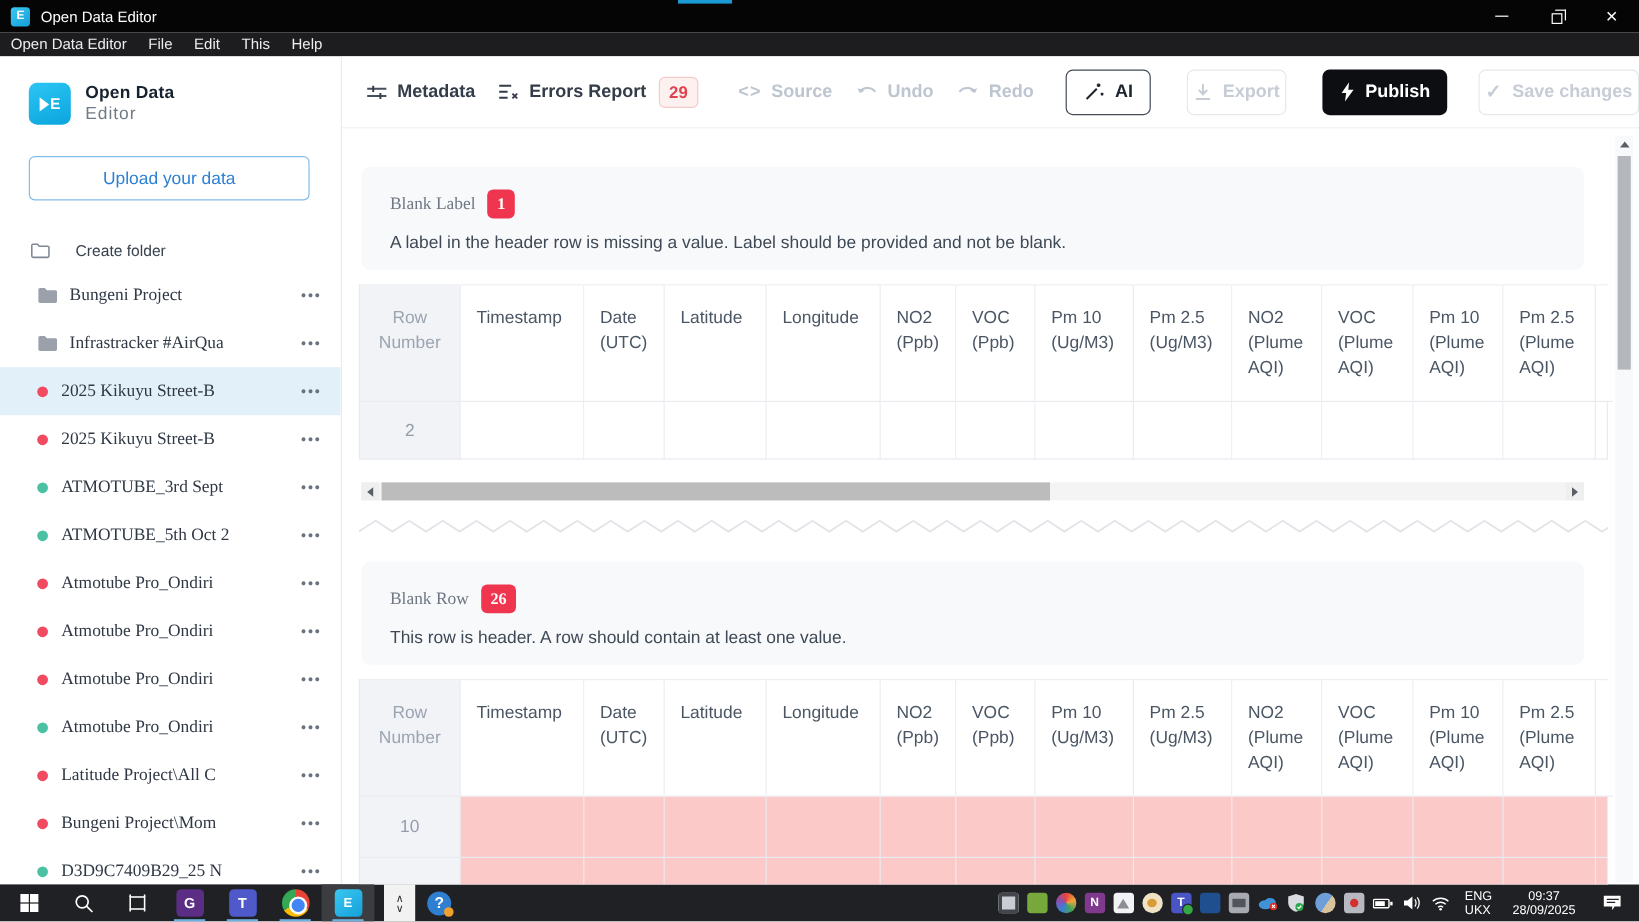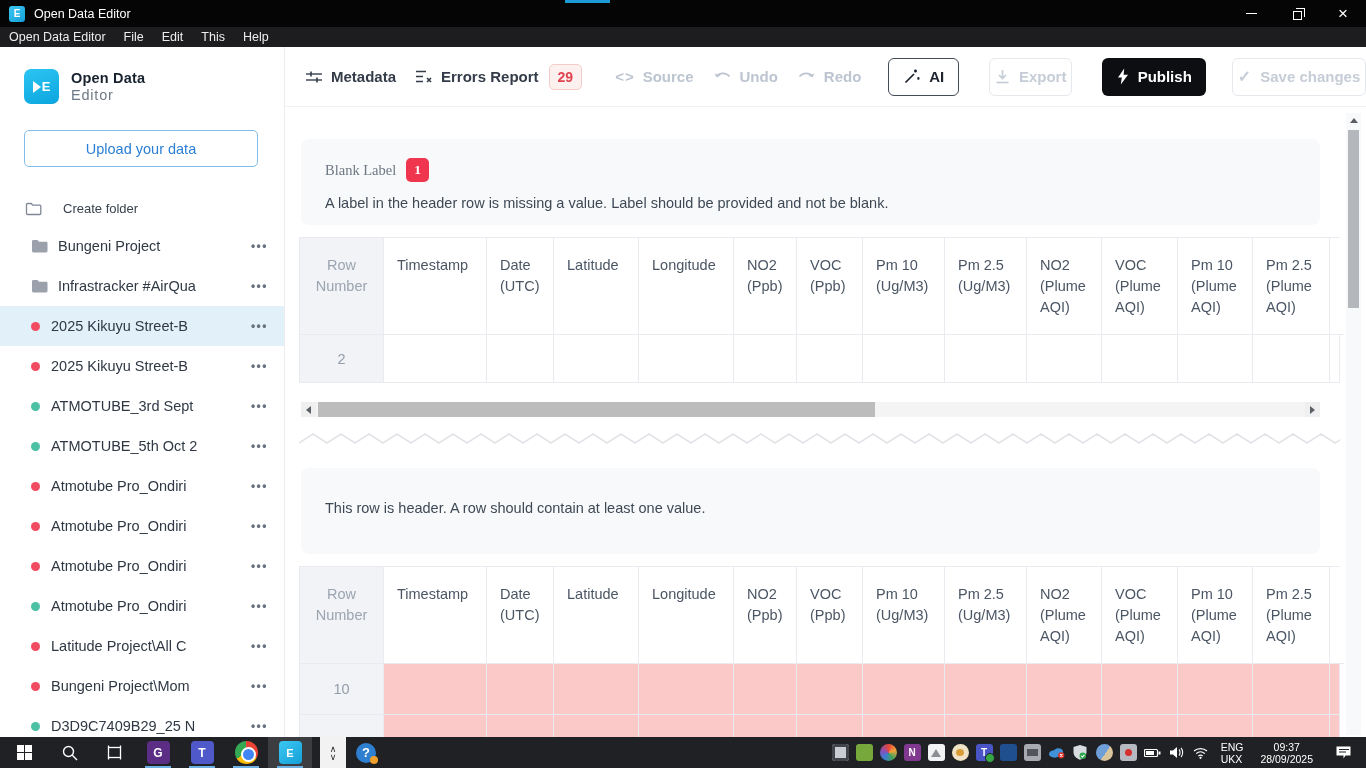--- a/index.html
+++ b/index.html
@@ -37,21 +37,21 @@
   .logo-row { display:flex; align-items:center; gap:12px; margin:22px 0 0 24px; }
   .logo-mark { width:35px; height:35px; border-radius:7px; flex:none;
     background:linear-gradient(160deg,#2cc5f2,#0ba5df); display:flex; align-items:center; justify-content:center; gap:1px; }
   .logo-tri { width:0; height:0; border-top:6px solid transparent; border-bottom:6px solid transparent; border-left:8px solid #fff; }
   .logo-e { color:#fff; font-weight:bold; font-size:13px; }
   .logo-text b { display:block; font-size:14.5px; color:#17222e; letter-spacing:.2px; }
   .logo-text span { display:block; font-size:14.5px; color:#6f7a87; letter-spacing:.8px; margin-top:1px; }
   .upload-btn { margin:26px 26px 0 24px; height:37px; border:1px solid #82bce9; border-radius:5px;
     display:flex; align-items:center; justify-content:center; font-size:14.5px; background:#fff; cursor:pointer; }
   .create-folder { display:flex; align-items:center; gap:11px; margin:34px 0 0 25px; color:#38424e; font-size:13px; cursor:pointer; }
-  .file-list { margin-top:10px; }
+  .file-list { margin-top:10px;font-family:Liberation Serif, serif; }
   .file-item { height:40px; display:flex; align-items:center; padding:0 16px 0 31px; cursor:pointer; }
   .file-item.selected { background:#e2f0fa; }
   .dot { width:9px; height:9px; border-radius:50%; margin-right:11px; flex:none; }
   .f-icon { margin-right:10px; display:flex; flex:none; }
   .f-label { flex:1; font-size:14.5px; color:#2f3844; white-space:nowrap; overflow:hidden; max-width:172px; }
   .item-menu { margin-left:auto; color:#68727f; font-size:12px; font-weight:bold; letter-spacing:1.5px; }
 
   
   .main { flex:1; position:relative; min-width:0; background:#fff; }
   .toolbar { height:60px; display:flex; align-items:center; padding-left:20px; border-bottom:1px solid #f1f2f4; }
@@ -390,20 +390,24 @@
         <span class="hs-arrow hs-right">
             <span class="tri-r"></span>
           </span>
       </div>
 
       <svg class="zigzag" width="1041" height="16">
         <path id="zigzag-path" d="M0 12 L14 3 L28 12 L42 3 L56 12 L70 3 L84 12 L98 3 L112 12 L126 3 L140 12 L154 3 L168 12 L182 3 L196 12 L210 3 L224 12 L238 3 L252 12 L266 3 L280 12 L294 3 L308 12 L322 3 L336 12 L350 3 L364 12 L378 3 L392 12 L406 3 L420 12 L434 3 L448 12 L462 3 L476 12 L490 3 L504 12 L518 3 L532 12 L546 3 L560 12 L574 3 L588 12 L602 3 L616 12 L630 3 L644 12 L658 3 L672 12 L686 3 L700 12 L714 3 L728 12 L742 3 L756 12 L770 3 L784 12 L798 3 L812 12 L826 3 L840 12 L854 3 L868 12 L882 3 L896 12 L910 3 L924 12 L938 3 L952 12 L966 3 L980 12 L994 3 L1008 12 L1022 3 L1036 12 L1050 3 L1064 12" fill="none" stroke="#e2e4e8" stroke-width="1.5"></path>
       </svg>
 
       <div class="error-panel" style="margin-top:21px;">
+        <div class="ep-head">
+          <span class="ep-title">Blank Row</span>
+          <span class="ep-badge badge-bg" style="background: rgb(240, 54, 78);">26</span>
+        </div>
         <div class="ep-desc">This row is header. A row should contain at least one value.</div>
       </div>
 
       <div class="grid-table" id="table2" style="grid-template-columns: 84px 103px 67px 85px 95px 63px 66px 82px 82px 75px 76px 75px 77px 10px; grid-template-rows: 97px; grid-auto-rows: 51px;">
           <div class="th rn">Row Number</div>
           <div class="th">Timestamp</div>
           <div class="th">Date (UTC)</div>
           <div class="th">Latitude</div>
           <div class="th">Longitude</div>
           <div class="th">NO2 (Ppb)</div>

